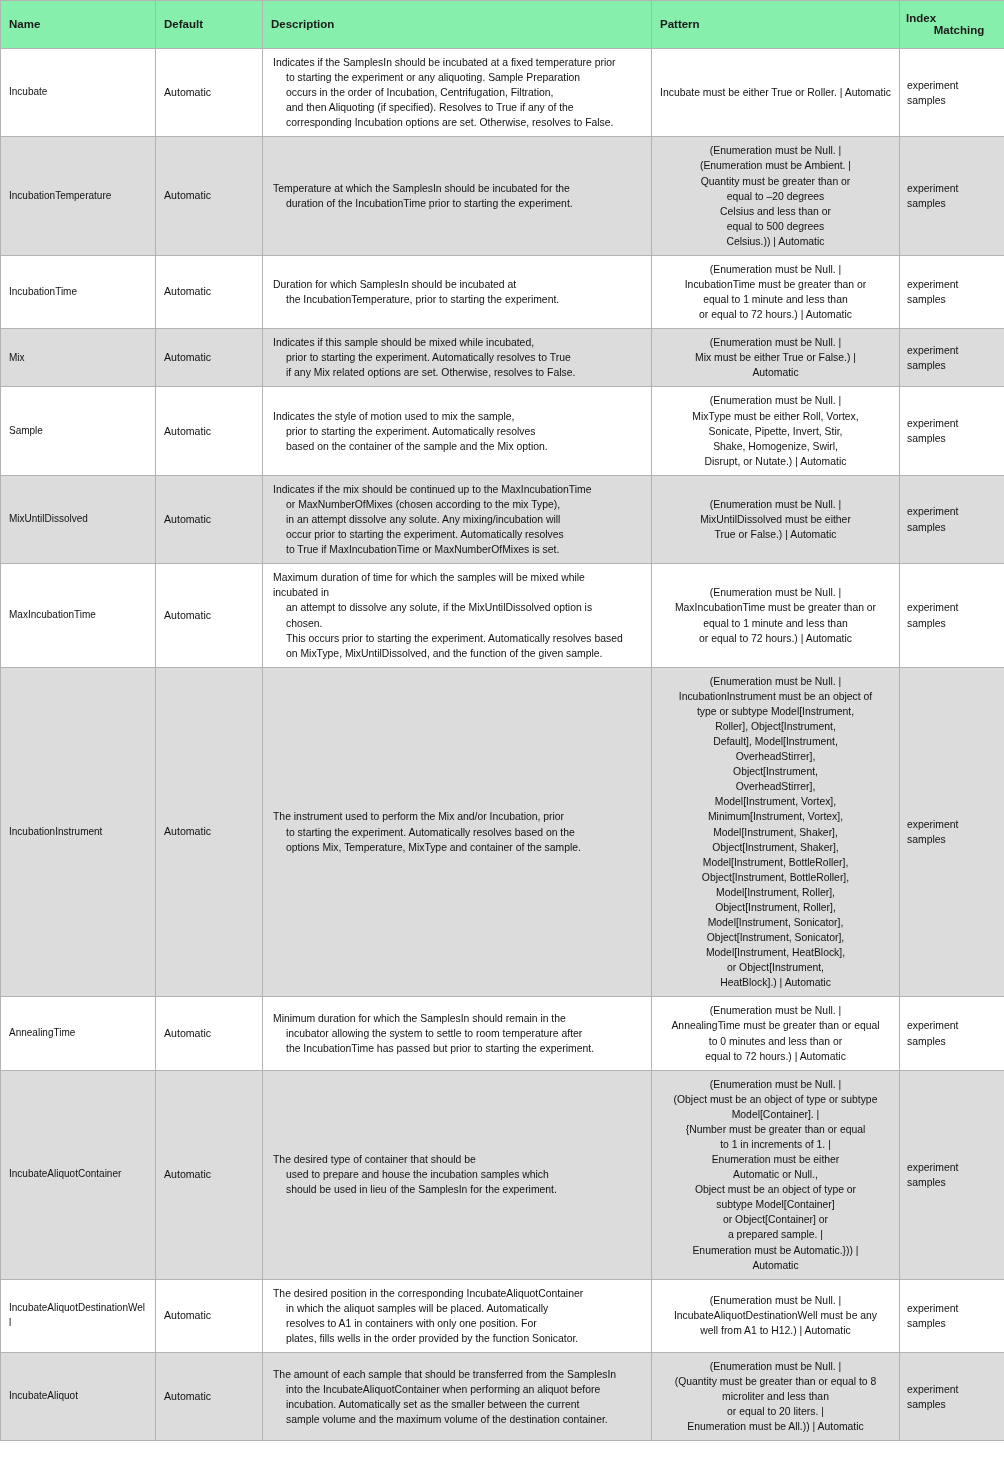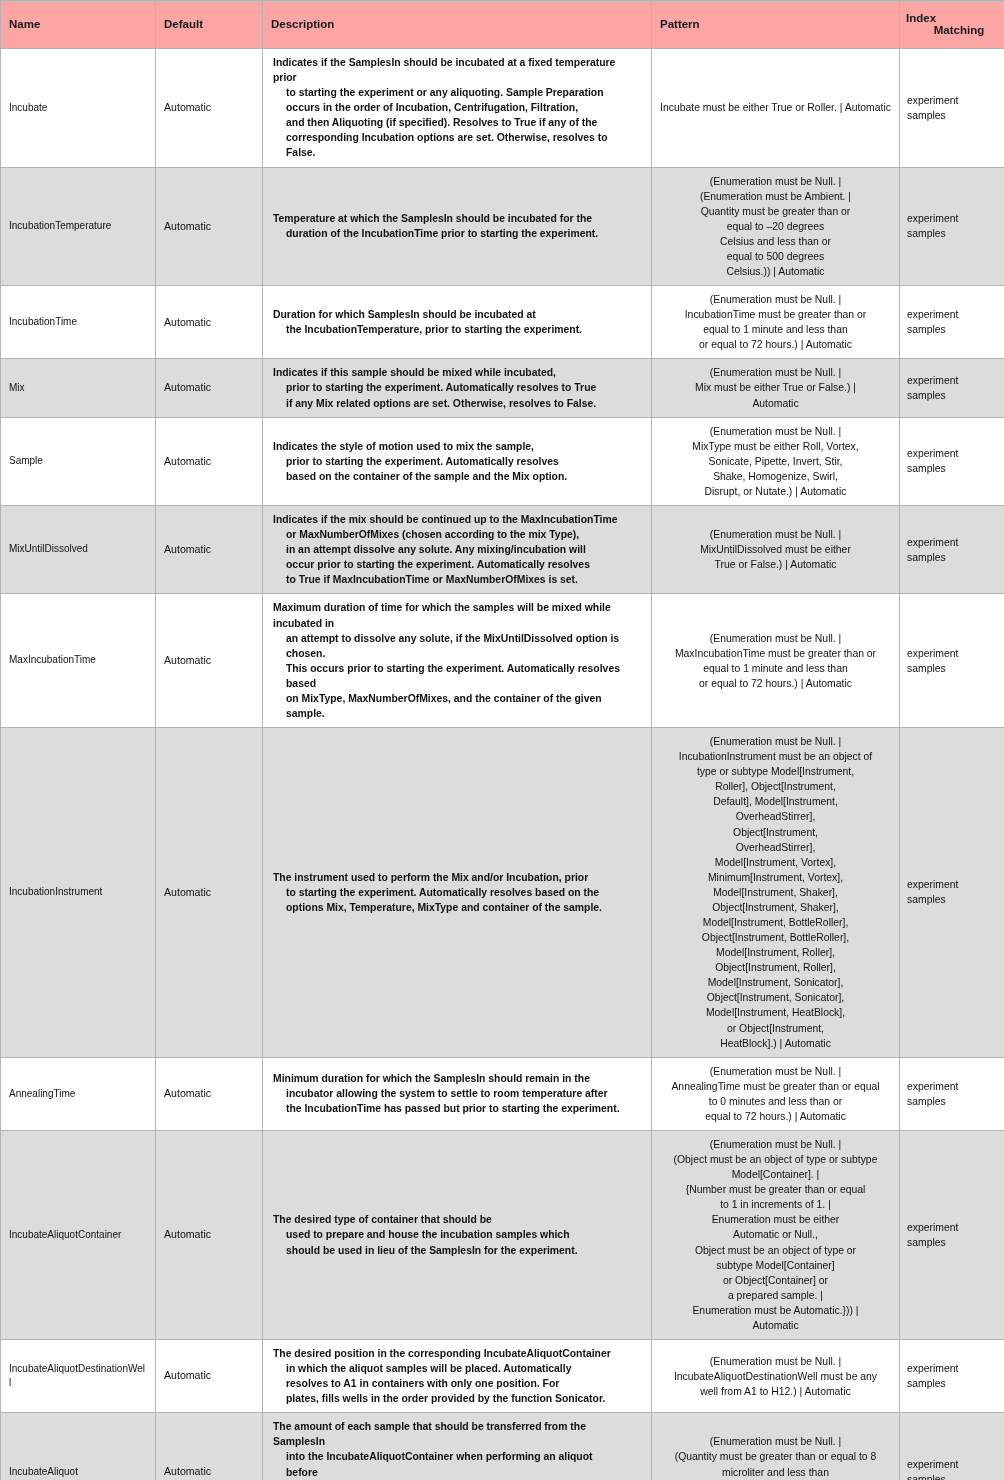--- a/index.html
+++ b/index.html
@@ -16,21 +16,21 @@
     width: 1004px;
     table-layout: fixed;
   }
   table.opt-table col.c-name { width: 155px; }
   table.opt-table col.c-default { width: 107px; }
   table.opt-table col.c-desc { width: 389px; }
   table.opt-table col.c-pattern { width: 248px; }
   table.opt-table col.c-index { width: 105px; }
 
   thead th {
-    background: #fca5a5;
+    background: #86efac;
     border: 1px solid #b3b3b3;
     font-size: 11.5px;
     font-weight: bold;
     color: #1a1a1a;
     text-align: left;
     vertical-align: middle;
     padding: 8px 8px 9px 8px;
     height: 30px;
   }
   thead th.th-index {
@@ -62,21 +62,20 @@
     word-wrap: break-word;
     overflow-wrap: break-word;
     hyphens: auto;
   }
   td.cell-default {
     font-size: 10.6px;
   }
   td.cell-desc {
     padding-left: 10px;
     padding-right: 24px;
-    font-weight: bold;
   }
   td.cell-desc .dl {
     display: block;
     text-indent: 0;
   }
   td.cell-desc .dl.ind {
     padding-left: 13px;
   }
   td.cell-pattern {
     text-align: center;
@@ -213,21 +212,21 @@
         </td>
         <td class="cell-index">experiment samples</td>
       </tr>
       <tr class="plain">
         <td class="cell-name">MaxIncubationTime</td>
         <td class="cell-default">Automatic</td>
         <td class="cell-desc">
           <span class="dl">Maximum duration of time for which the samples will be mixed while incubated in</span>
           <span class="dl ind">an attempt to dissolve any solute, if the MixUntilDissolved option is chosen.</span>
           <span class="dl ind">This occurs prior to starting the experiment.  Automatically resolves based</span>
-          <span class="dl ind">on MixType, MaxNumberOfMixes, and the container of the given sample.</span>
+          <span class="dl ind">on MixType, MixUntilDissolved, and the function of the given sample.</span>
         </td>
         <td class="cell-pattern">
           <span class="pl">(Enumeration must be Null. |</span>
           <span class="pl">MaxIncubationTime must be greater than or</span>
           <span class="pl">equal to 1 minute and less than</span>
           <span class="pl">or equal to 72 hours.) | Automatic</span>
         </td>
         <td class="cell-index">experiment samples</td>
       </tr>
       <tr class="shaded">

